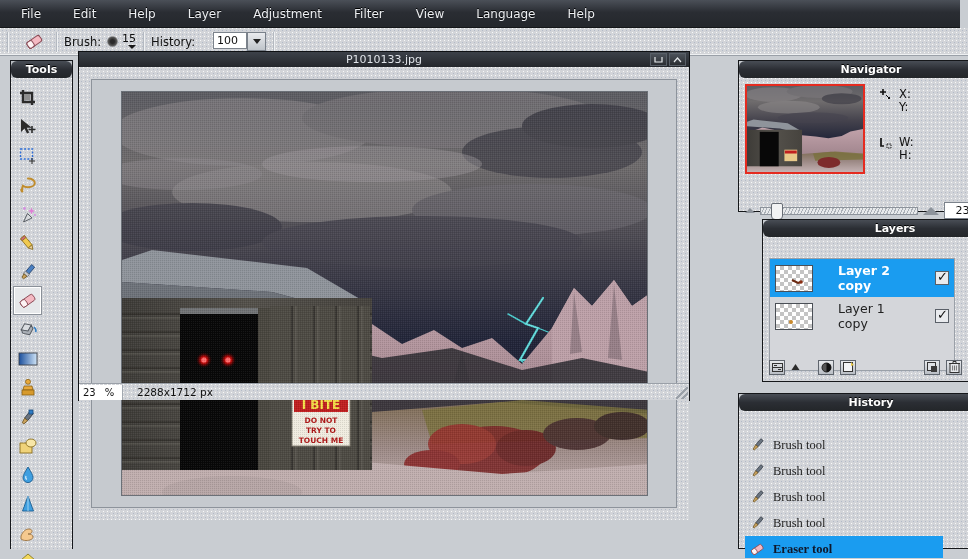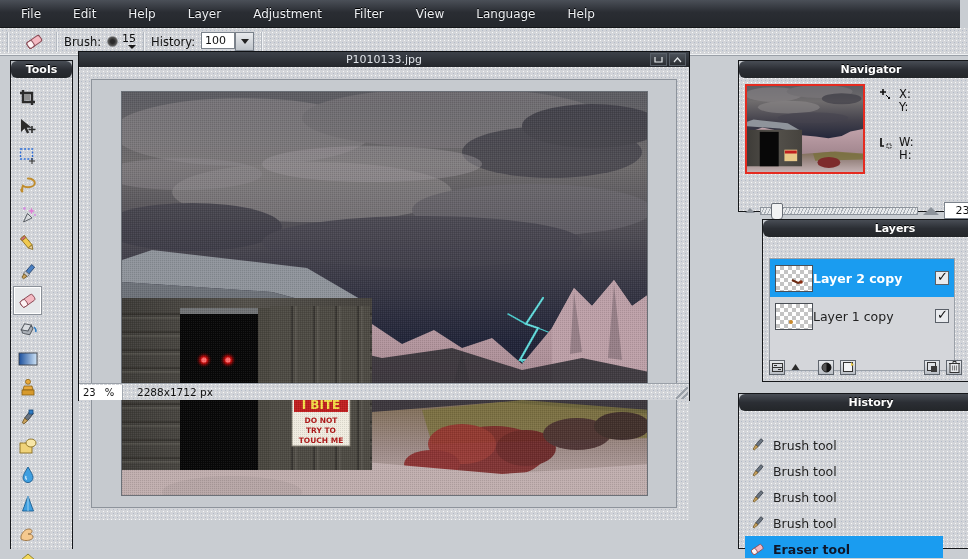--- a/index.html
+++ b/index.html
@@ -148,21 +148,21 @@
   .sl-knob{
     position:absolute;left:10px;top:-5px;width:12px;height:17px;background:#f2f3f4;
     border:1px solid #676d75; border-radius:2px 2px 4px 4px;
   }
   .tri-s{ width:0;height:0;border-left:5px solid transparent;border-right:5px solid transparent;border-bottom:5px solid #8d939b; }
   .tri-l{ width:0;height:0;border-left:8px solid transparent;border-right:8px solid transparent;border-bottom:8px solid #8d939b; }
   .nav-zoom-field{ width:38px;height:17px;background:#fff;border:1px solid #7c838c;font-size:11px;line-height:15px;text-align:center;color:#111; }
 
   
   #layer-list{ position:absolute; left:6px; top:21px; width:186px; height:113px; background:#d4d6da; border:1px solid #9aa0a8; overflow:hidden; }
-  .layer-row{ height:38px; display:flex; align-items:center; padding:0 5px; gap:0; }
+  .layer-row{ height:38px; display:flex; align-items:center; padding:0 5px; gap:25px; }
   .layer-row.sel{ background:#1a9cf0; }
   .layer-row.sel .lname{ color:#fff; font-weight:bold; }
   .lthumb{
     width:38px;height:27px;border:1px solid #4a4f56;position:relative;overflow:hidden;
     background-color:#fff;
     background-image:
       linear-gradient(45deg,#c4c4c4 25%,transparent 25%,transparent 75%,#c4c4c4 75%),
       linear-gradient(45deg,#c4c4c4 25%,transparent 25%,transparent 75%,#c4c4c4 75%);
     background-size:8px 8px; background-position:0 0,4px 4px;
   }
@@ -220,21 +220,21 @@
       </g>
     </svg>
   </div>
   <div class="opt-sep"></div>
   <div class="opt-label">Brush:</div>
   <div class="brush-dot"></div>
   <div class="brush-size">15</div>
   <div class="mini-caret"></div>
   <div class="opt-sep"></div>
   <div class="opt-label">History:</div>
-  <div style="display:flex;margin-left:6px;">
+  <div style="display:flex;margin-left:18px;">
     <div class="opt-field">100</div>
     <div class="opt-drop">
       <div class="drop-caret"></div>
     </div>
   </div>
   <div class="opt-sep"></div>
 </div>
 
 <div id="tools">
   <div class="panel-title">Tools</div>
@@ -718,21 +718,21 @@
     </div>
   </div>
 </div>
 
 <div id="history" class="rpanel">
   <div class="panel-title">
     <span>History</span>
     <div class="panel-close">✕</div>
   </div>
   <div class="rbody dots" style="padding:0;">
-    <div id="hist-list" style="width:198px;">
+    <div id="hist-list" style="width:198px;font-family:Liberation Serif, serif;">
 
       <div class="hist-row">
         <svg width="17" height="16" viewBox="0 0 17 16">
           <g transform="rotate(40 8.5 8)">
             <rect x="7" y="1" width="3" height="8" fill="#6a7480" stroke="#343a42" stroke-width=".7"></rect>
             <path d="M7 9h3l-.8 5h-1.4z" fill="#caa35e" stroke="#6e5524" stroke-width=".7"></path>
           </g>
         </svg>
         <span class="hname">Brush tool</span>
       </div>

